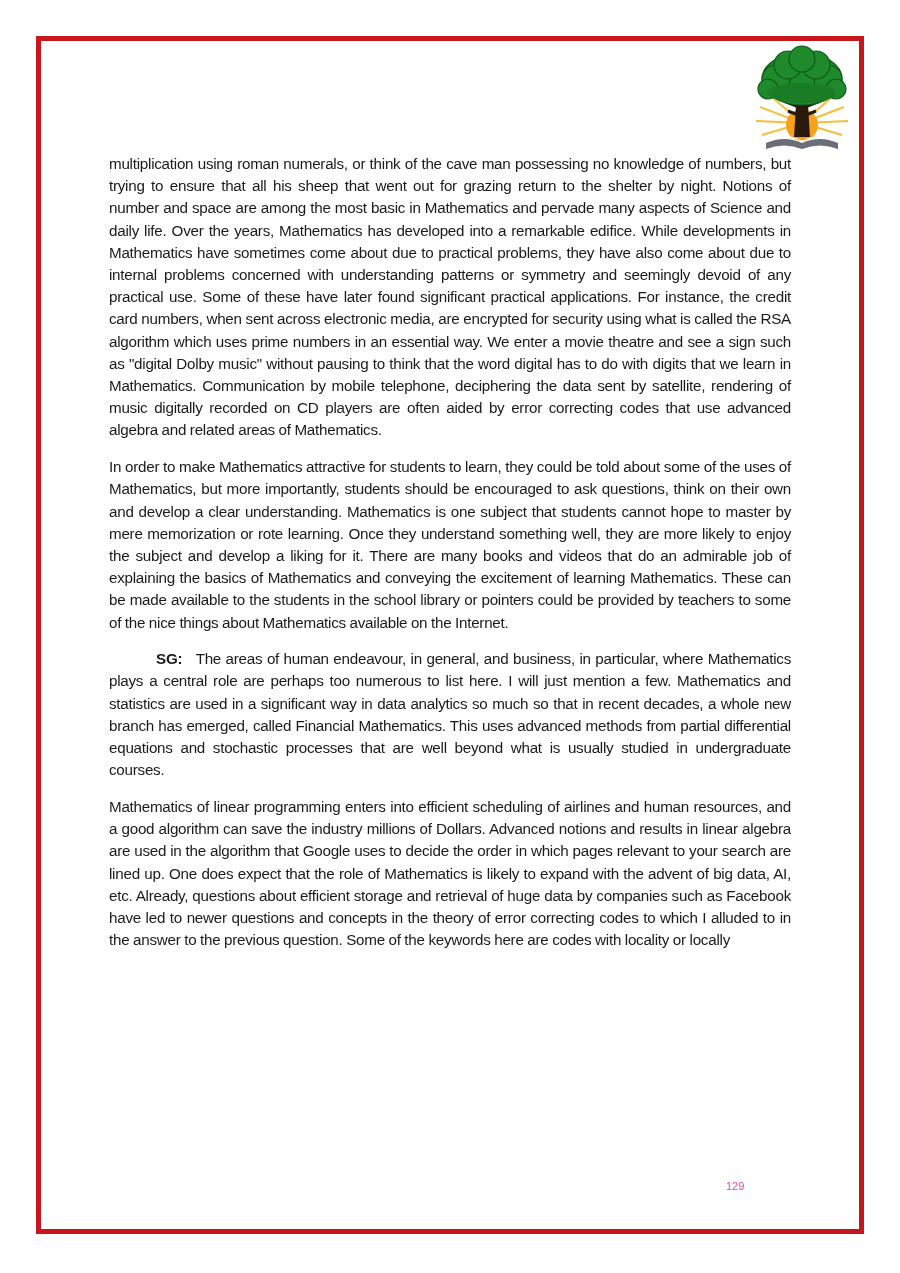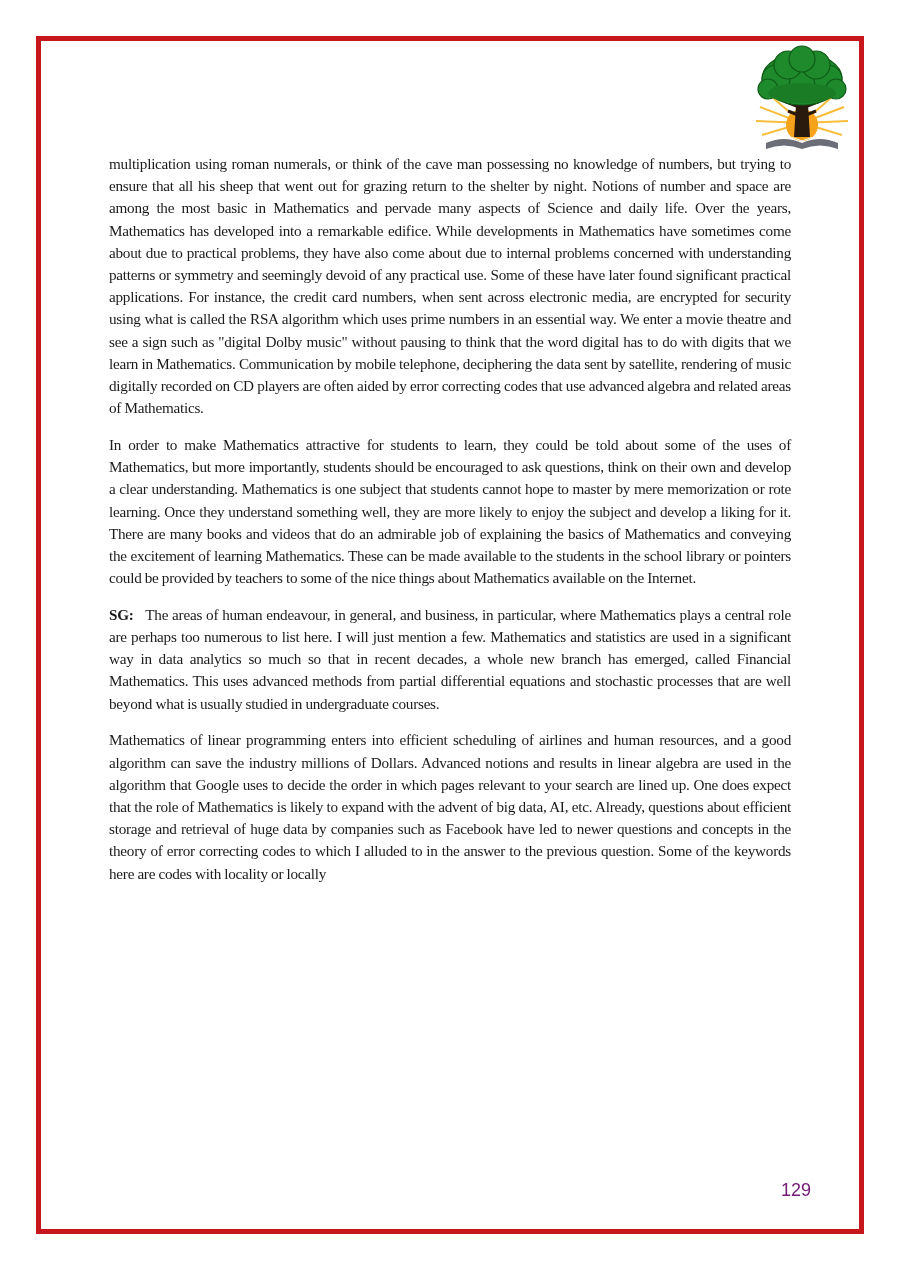--- a/index.html
+++ b/index.html
@@ -4,29 +4,29 @@
 <style>
   html, body { margin:0; padding:0; background:#ffffff; }
   body { width:900px; height:1273px; position:relative; overflow:hidden; }
   .frame {
     position:absolute; left:36px; top:36px; width:818px; height:1188px;
     border:5px solid #c8161d; box-sizing:content-box;
   }
   .logo { position:absolute; left:746px; top:45px; width:112px; height:110px; }
   .content {
     position:absolute; left:109px; top:153px; width:682px;
-    font-family:Liberation Serif, serif; font-size:15.2px; line-height:22.2px;
+    font-family:Liberation Sans, sans-serif; font-size:15.2px; line-height:22.2px;
     color:#1a1a1a; text-align:justify; letter-spacing:-0.25px; word-spacing:-0.3px;
   }
   .content p { margin:0 0 14.5px 0; }
   .content p.q { font-weight:bold; letter-spacing:-0.55px; }
-  .content b { font-weight:bold; }
+  .content b { font-weight:bold;margin-left:47px; }
   .pagenum {
-    position:absolute; left:781px; top:1180px;
-    font-family:"Liberation Sans", sans-serif; font-size:18px; color:#701a75;
+    position:absolute; left:726px; top:1180px;
+    font-family:"Liberation Sans", sans-serif; font-size:11px; color:#ec4899;
   }
 </style>
 </head>
 <body>
 
 <div class="frame"></div>
 
 <div class="logo">
   <svg width="112" height="110" viewBox="0 0 112 110">
 

